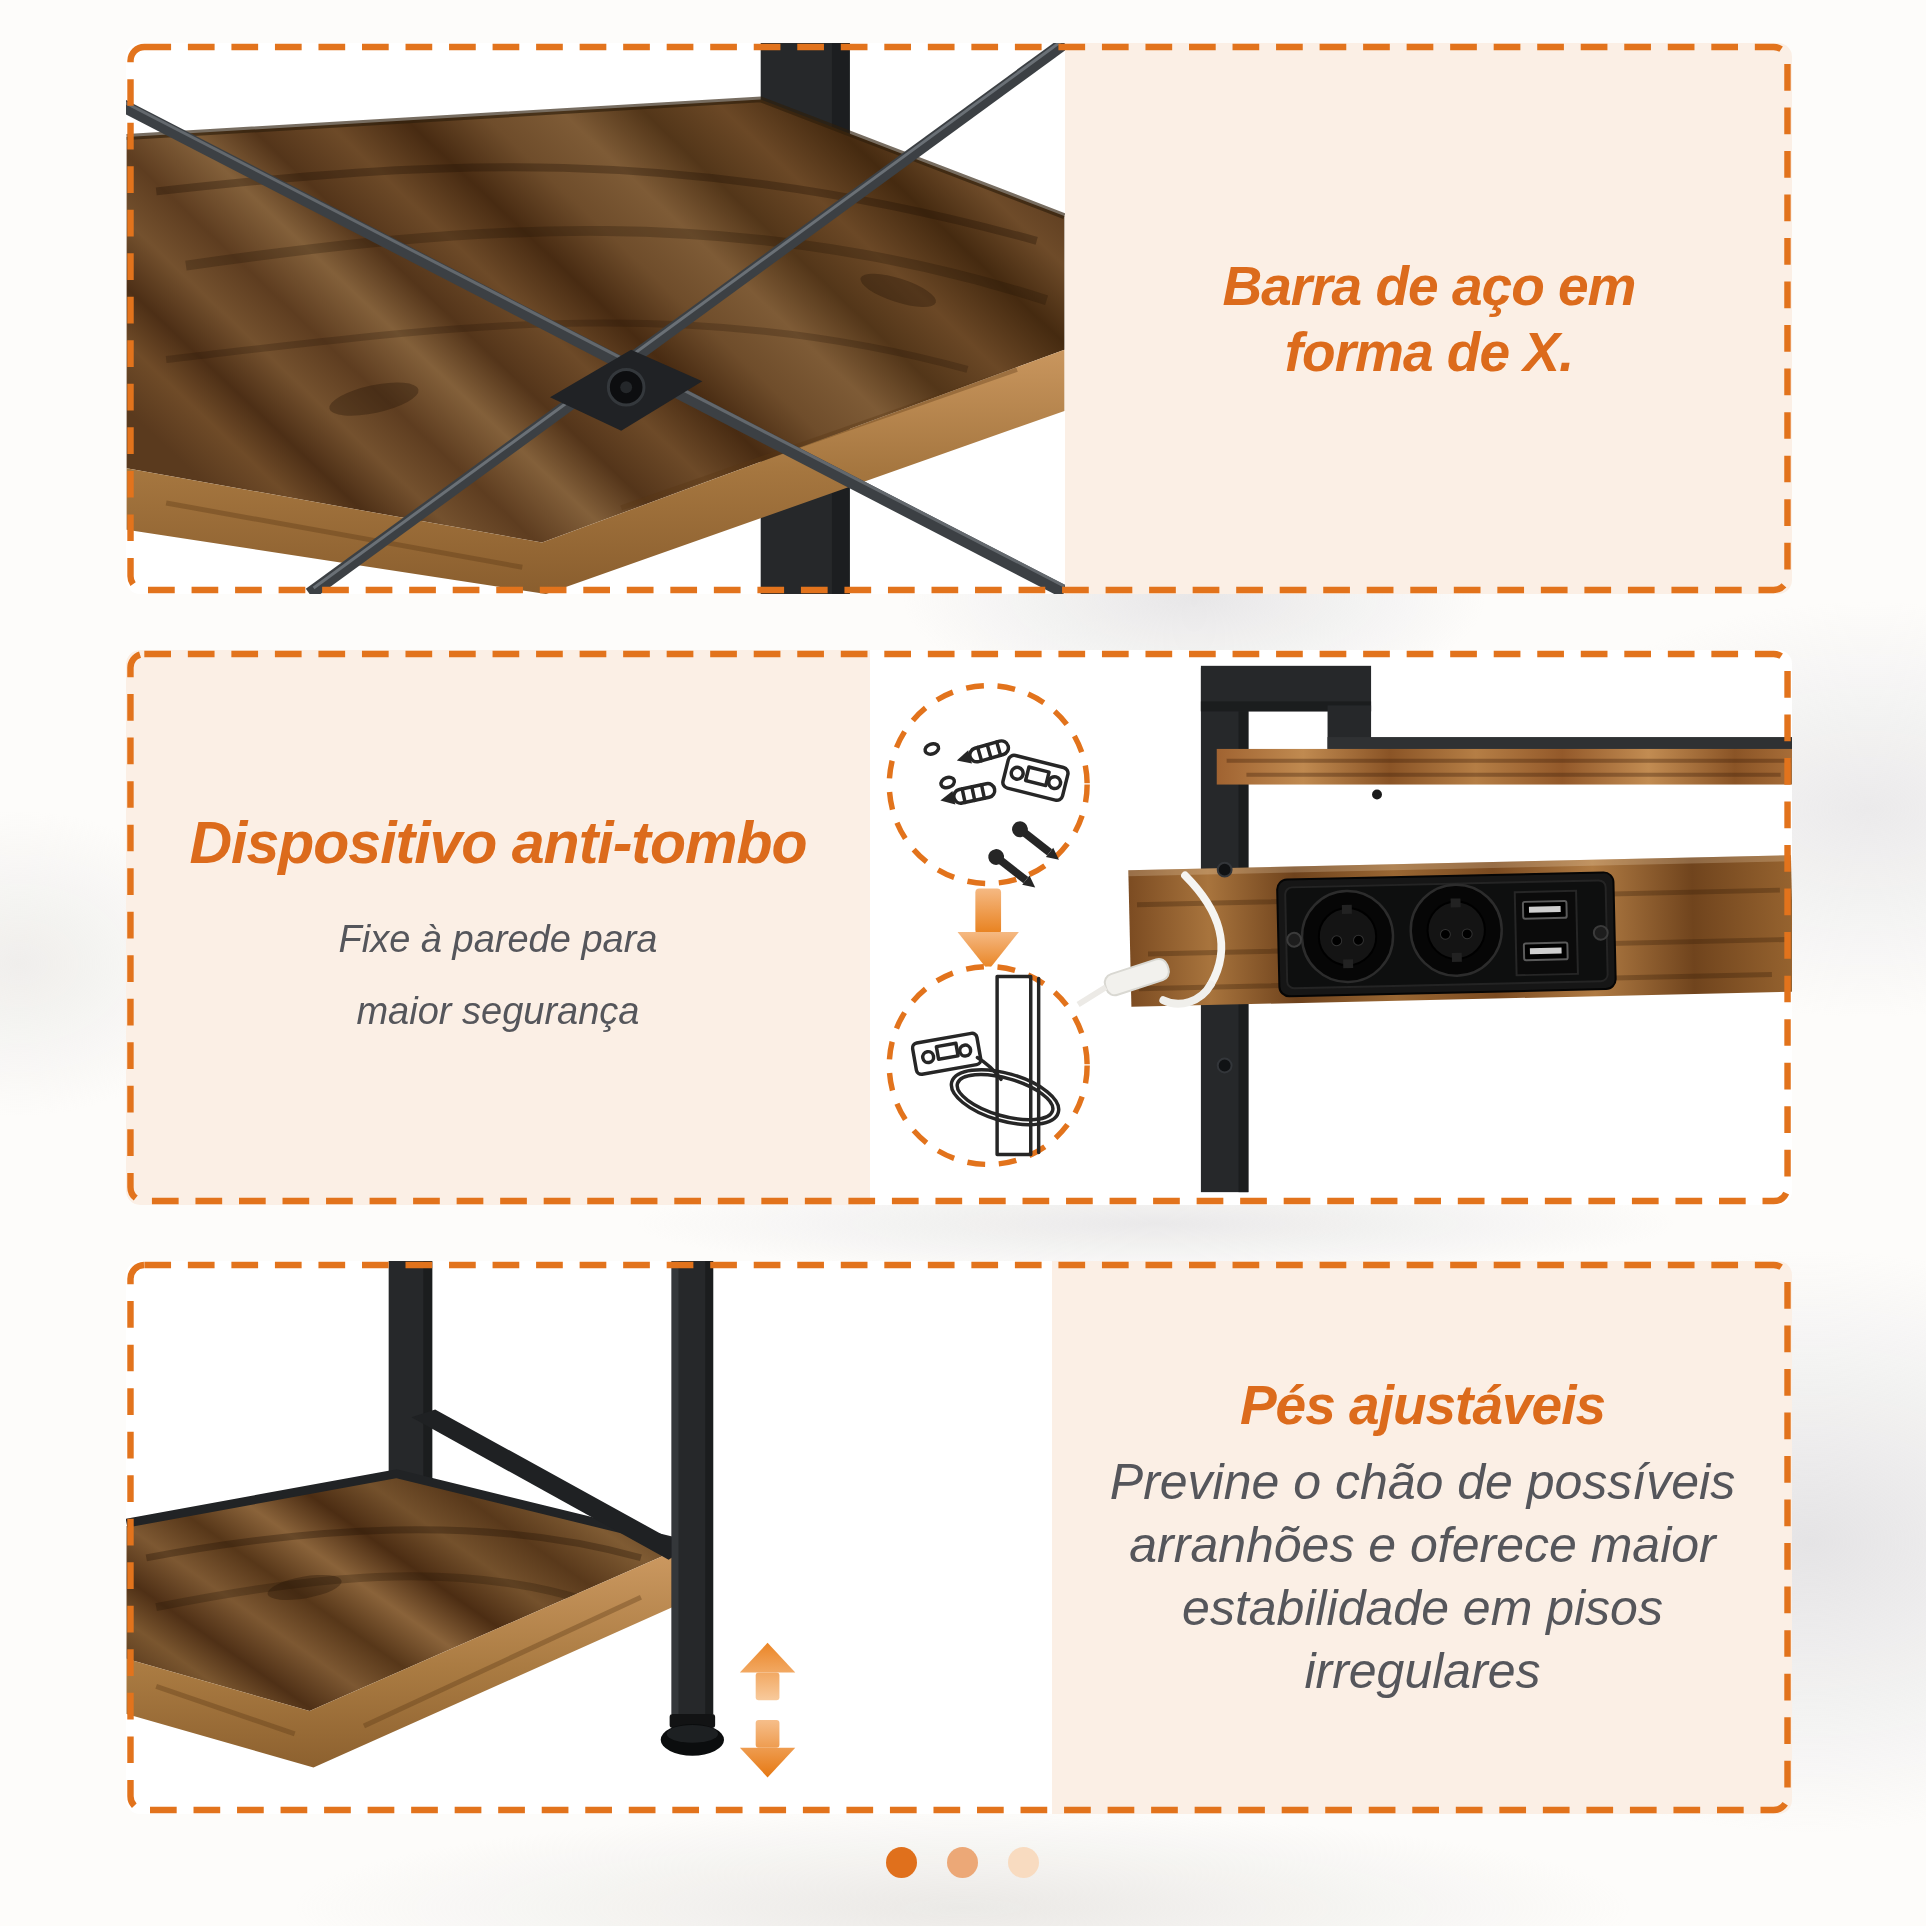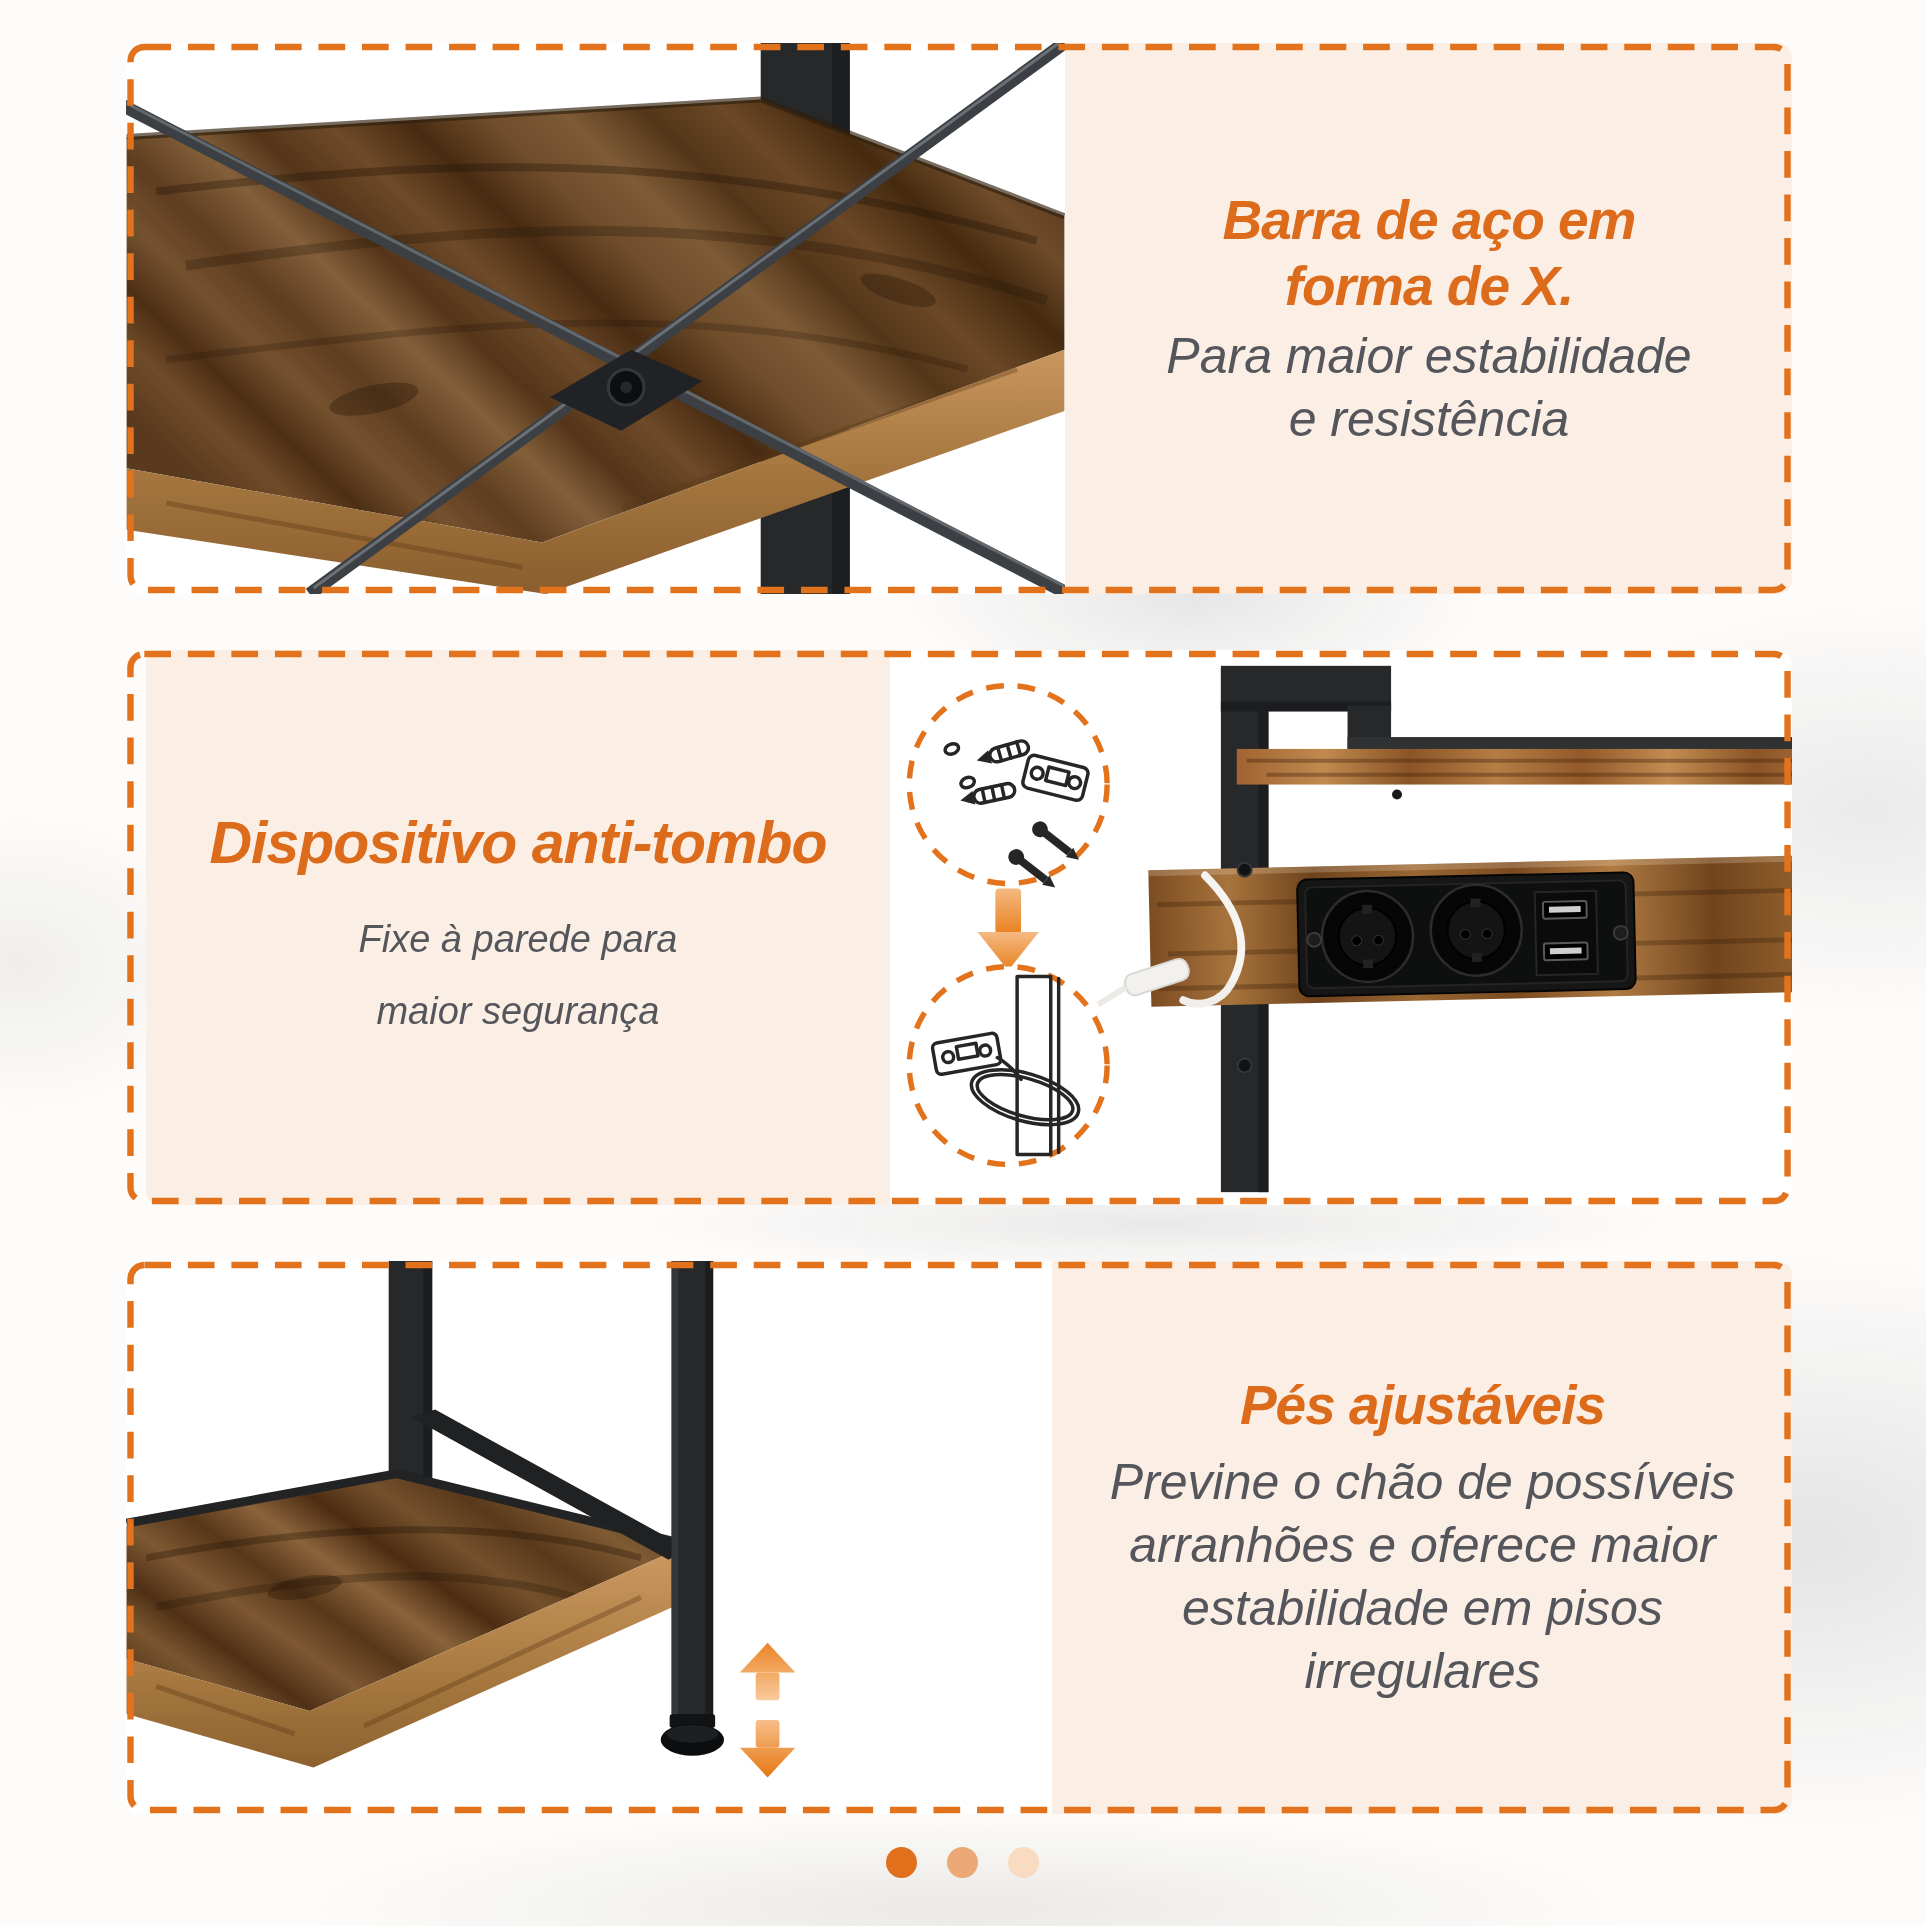--- a/index.html
+++ b/index.html
@@ -23,21 +23,21 @@
   .p2{top:650px;height:555px;}
   .p3{top:1261px;height:553px;}
   .dashframe{position:absolute;inset:0;z-index:6;pointer-events:none;}
   .dashframe rect{fill:none;stroke:var(--border,#E2731C);stroke-width:6.5;stroke-dasharray:27 17;}
   .photo{background:#FFFFFF;position:relative;flex:none;}
   .photo svg{display:block;}
   .textcol{
     background:var(--peach,#FBEFE5);flex:none;display:flex;flex-direction:column;
     justify-content:center;text-align:center;z-index:1;font-style:italic;
   }
-  .w948{width:939px;} .w735{width:728px;} .w751{width:744px;margin-left:20px;} .w932{width:923px;} .w935{width:926px;} .w748{width:741px;}
+  .w948{width:939px;} .w735{width:728px;} .w751{width:744px;} .w932{width:923px;} .w935{width:926px;} .w748{width:741px;}
   h2{
     margin:0;color:var(--accent,#DC6B1C);
     font-weight:bold;font-size:55px;line-height:66px;letter-spacing:-1px;
   }
   .p2 h2{font-size:59px;line-height:71px;}
   .bodytext{
     margin:6px 0 0 0;color:var(--gray-text,#55565B);
     font-size:50px;line-height:63px;font-weight:normal;
   }
   .p2 .bodytext{font-size:38px;line-height:72px;margin-top:24px;}
@@ -104,21 +104,20 @@
         <line x1="-10" y1="56" x2="948" y2="549" stroke="#63686d" stroke-width="3"></line>
         <polygon points="428,358 510,310 582,342 500,392" fill="#202225"></polygon>
         <circle cx="505" cy="348" r="18" fill="#0d0e10" stroke="#34383c" stroke-width="3"></circle>
         <circle cx="505" cy="348" r="6" fill="#24272a"></circle>
       </g>
     </svg>
   </div>
 
   <div class="textcol w735">
     <h2>Barra de aço em<br>forma de X.</h2>
-    <p class="bodytext">Para maior estabilidade<br>e resistência</p>
   </div>
 </section>
 
 <section class="panel p2">
   <svg class="dashframe" width="1666" height="555" viewBox="0 0 1683 561">
     <rect x="4" y="4" width="1675" height="553" rx="14"></rect>
   </svg>
 
   <div class="textcol w751" style="border-radius:14px 0 0 14px;">
     <h2>Dispositivo anti-tombo</h2>

